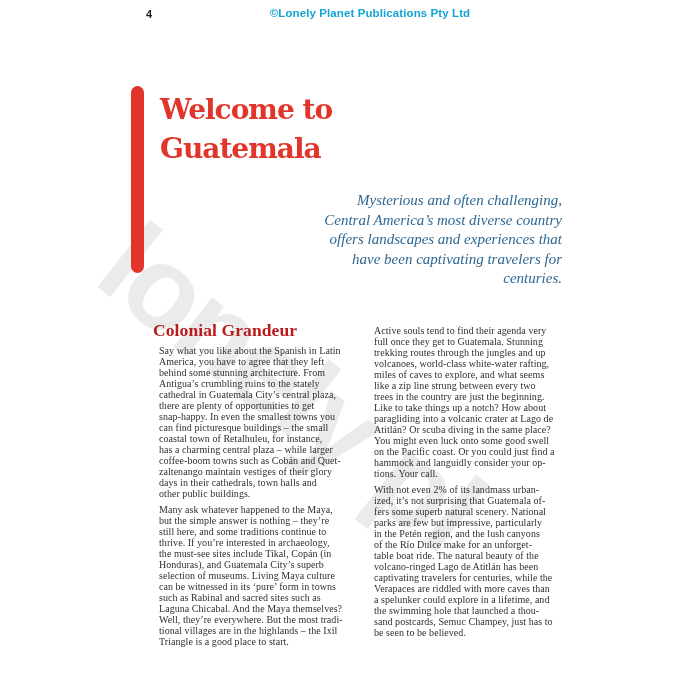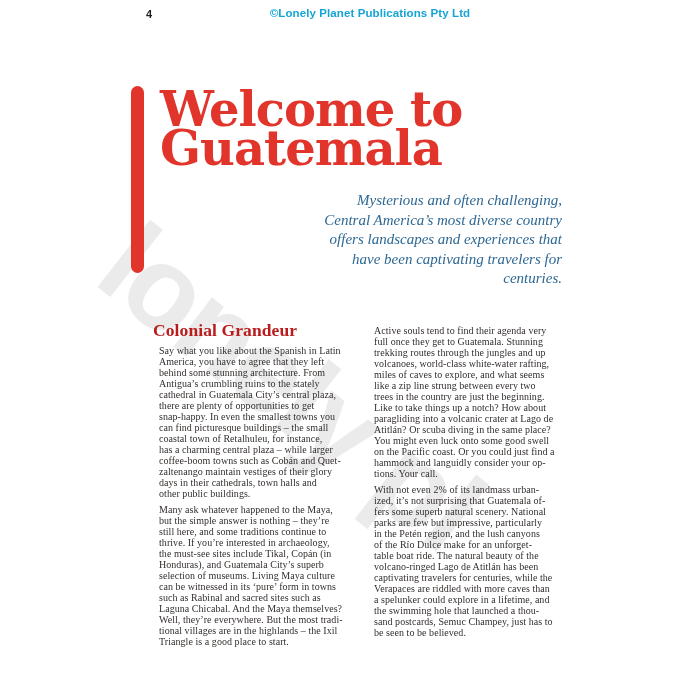--- a/index.html
+++ b/index.html
@@ -34,21 +34,21 @@
   }
 
   
   .title-bar{
     left:131px;top:86px;width:13px;height:187px;
     background:#e1342b;border-radius:7px;z-index:1;
   }
   .page-title{
     left:160px;top:90px;z-index:1;
     font-family:"DejaVu Serif","Liberation Serif",serif;
-    font-weight:bold;font-size:48px;line-height:39px;
+    font-weight:bold;font-size:28px;line-height:39px;
     color:#e1342b;letter-spacing:-1px;white-space:pre;
   }
 
   
   .intro-quote{
     left:240px;top:191px;width:322px;z-index:1;
     font-style:italic;font-size:15px;line-height:19.5px;
     color:#2d6792;text-align:right;white-space:pre;
   }
 

